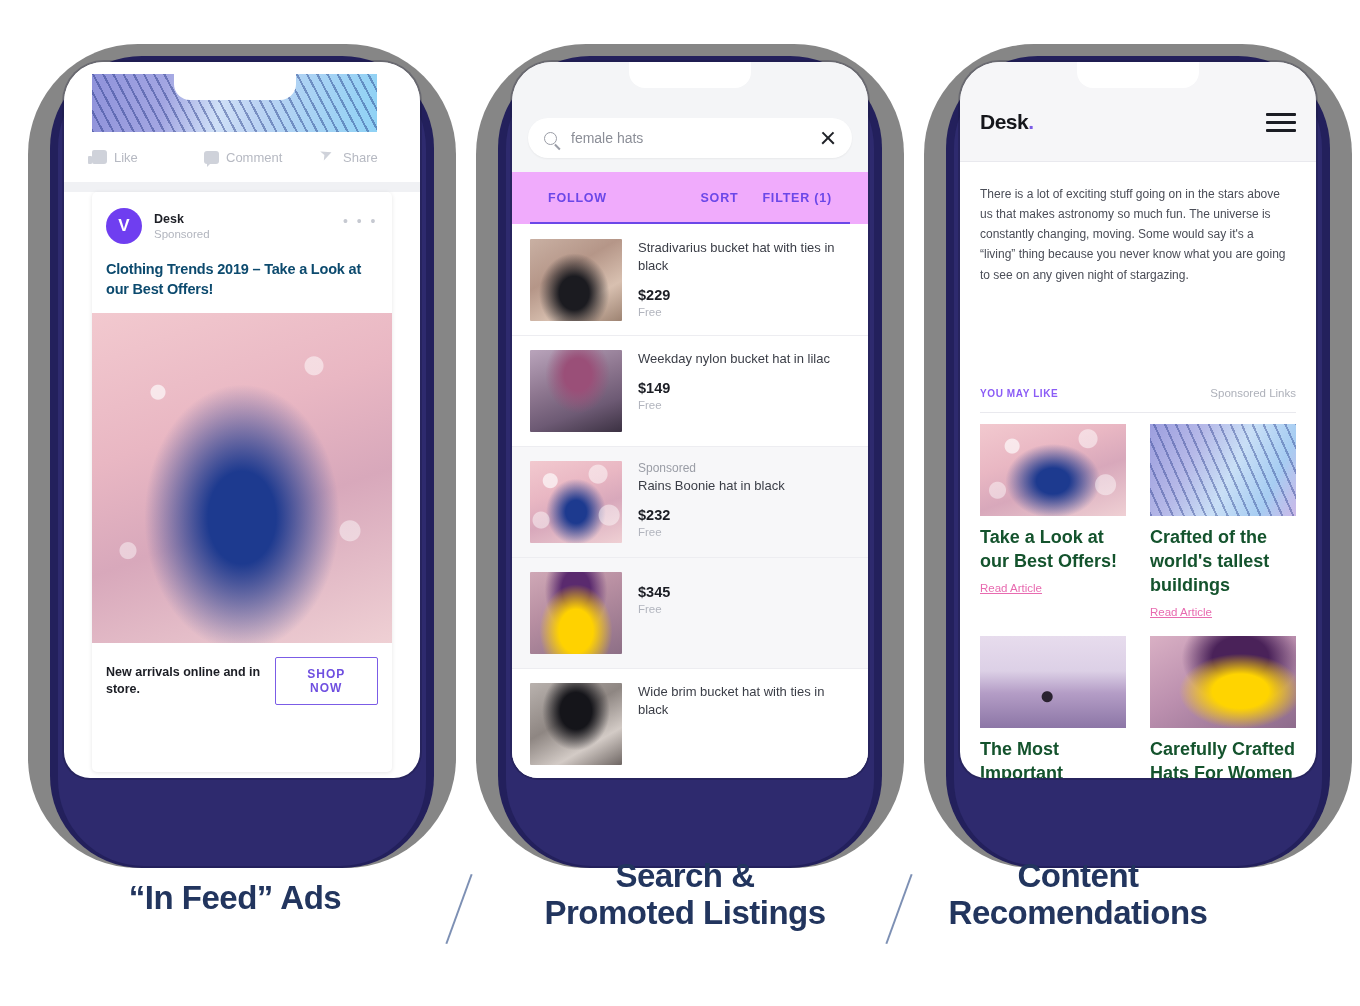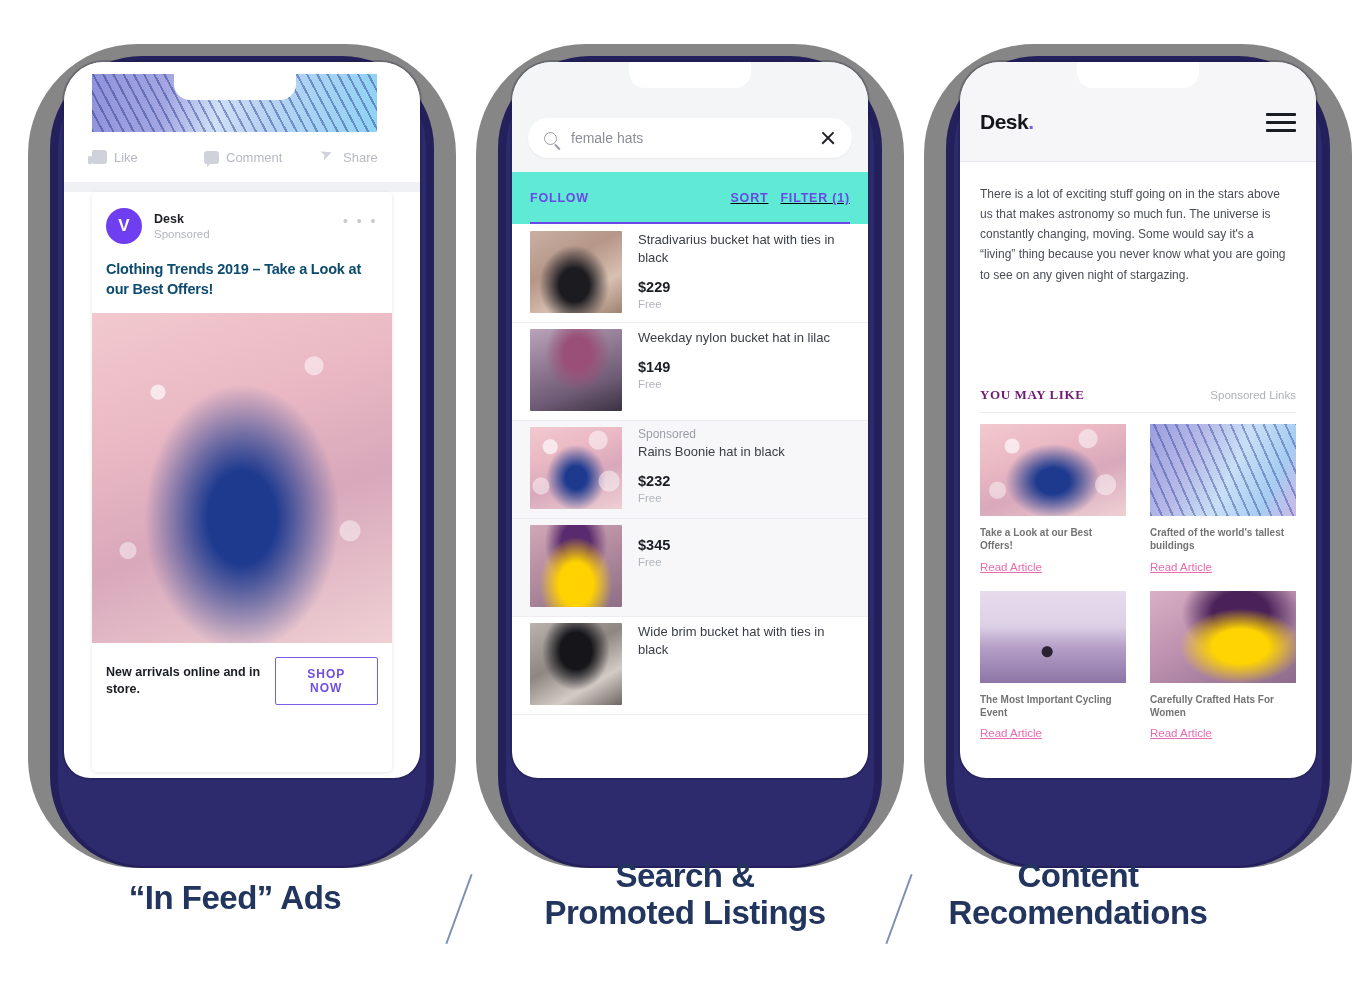--- a/index.html
+++ b/index.html
@@ -130,30 +130,30 @@
   .magnify{ margin-left:16px; width:13px; height:13px; border:1.7px solid #9a9da6;
      border-radius:50%; position:relative; flex:0 0 auto; }
   .magnify:after{ content:""; position:absolute; right:-5px; bottom:-4px; width:7px; height:1.7px;
      background:#9a9da6; transform:rotate(45deg); }
   .srchVal{ margin-left:14px; font-size:14px; color:#8b8e97; flex:1; }
   .xclose{ margin-right:16px; width:16px; height:16px; position:relative; flex:0 0 auto; }
   .xclose:before,.xclose:after{ content:""; position:absolute; left:0; top:7px; width:16px;
      height:2.4px; background:#1e2026; }
   .xclose:before{ transform:rotate(45deg); } .xclose:after{ transform:rotate(-45deg); }
 
-  .tabRow{ position:absolute; left:0; top:110px; width:356px; height:52px; background:#5eead4;
-     display:flex; align-items:center; padding:0 18px; }
+  .tabRow{ position:absolute; left:0; top:110px; width:356px; height:52px; background:#f0abfc;
+     display:flex; align-items:center; padding:0 36px; }
   .tabL{ font-size:12.5px; font-weight:700; letter-spacing:.8px; color:#6b47e8; }
-  .tabRight{ margin-left:auto; display:flex; gap:12px;text-decoration:underline; }
+  .tabRight{ margin-left:auto; display:flex; gap:24px; }
   .tabR{ font-size:12.5px; font-weight:700; letter-spacing:.8px; color:#6b47e8; }
   .tabUnderline{ position:absolute; left:18px; top:160px; width:320px; height:2px;
      background:#6b47e8; }
 
   .plist{ position:absolute; left:0; top:163px; width:356px; }
-  .prow{ display:flex; padding:6px 18px; border-bottom:1px solid #ededf1; background:#fff;
+  .prow{ display:flex; padding:14px 18px; border-bottom:1px solid #ededf1; background:#fff;
      min-height:98px; }
   .prow.sponsored{ background:#f7f7f9; }
   .pthumb{ width:92px; height:82px; flex:0 0 auto; border-radius:1px; }
   .pinfo{ margin-left:16px; flex:1; }
   .ptitle{ font-size:13px; color:#3a3d46; line-height:1.38; }
   .plabel{ font-size:12px; color:#9a9da6; margin-bottom:2px; }
   .pprice{ font-size:14.5px; font-weight:700; color:#1b1d24; margin-top:12px; }
   .pship{ font-size:11.5px; color:#b2b5be; margin-top:3px; }
 
   
@@ -164,27 +164,27 @@
   .brandDot{ color:#7b5ce6; }
   .burger{ position:absolute; right:20px; top:60px; transform:translateY(-50%);
      width:30px; height:18px; }
   .burger span{ display:block; height:2.6px; background:#1b1d24; border-radius:1px;
      margin-bottom:5.5px; }
   .burger span:last-child{ margin-bottom:0; }
   .artBody{ position:absolute; left:20px; top:122px; width:312px; font-size:12px;
      line-height:1.68; color:#4a4d57; }
   .ymlHead{ position:absolute; left:20px; top:325px; width:316px; display:flex;
      align-items:baseline; }
-  .ymlTitle{ font-size:13px; font-weight:700; letter-spacing:.6px; color:#701a75;font-family:Liberation Serif, serif; }
+  .ymlTitle{ font-size:10px; font-weight:700; letter-spacing:.6px; color:#8b5cf6; }
   .ymlNote{ margin-left:auto; font-size:11.5px; color:#aeb1ba; }
   .ymlRule{ position:absolute; left:20px; top:350px; width:316px; height:1px; background:#e9e9ee; }
   .grid{ position:absolute; left:20px; top:362px; width:316px;
      display:grid; grid-template-columns:146px 146px; column-gap:24px; row-gap:16px; }
   .card img, .cardImg{ width:146px; height:92px; display:block; }
-  .cardTitle{ font-size:10px; font-weight:700; line-height:1.33; color:#737373; margin-top:10px; }
+  .cardTitle{ font-size:18px; font-weight:700; line-height:1.33; color:#14532d; margin-top:10px; }
   .cardLink{ font-size:11.5px; color:#e86bb0; text-decoration:underline; margin-top:8px; display:inline-block; }
 
   
   .cap{ position:absolute; font-size:33px; font-weight:700; color:#22355e;
      letter-spacing:-.5px; line-height:1.12; text-align:center; }
   .cap1{ left:90px; top:880px; width:290px; }
   .cap2{ left:500px; top:858px; width:370px; }
   .cap3{ left:903px; top:858px; width:350px; }
   .slash{ position:absolute; width:2px; height:74px; background:#7d90b4;
      transform:rotate(20deg); }

